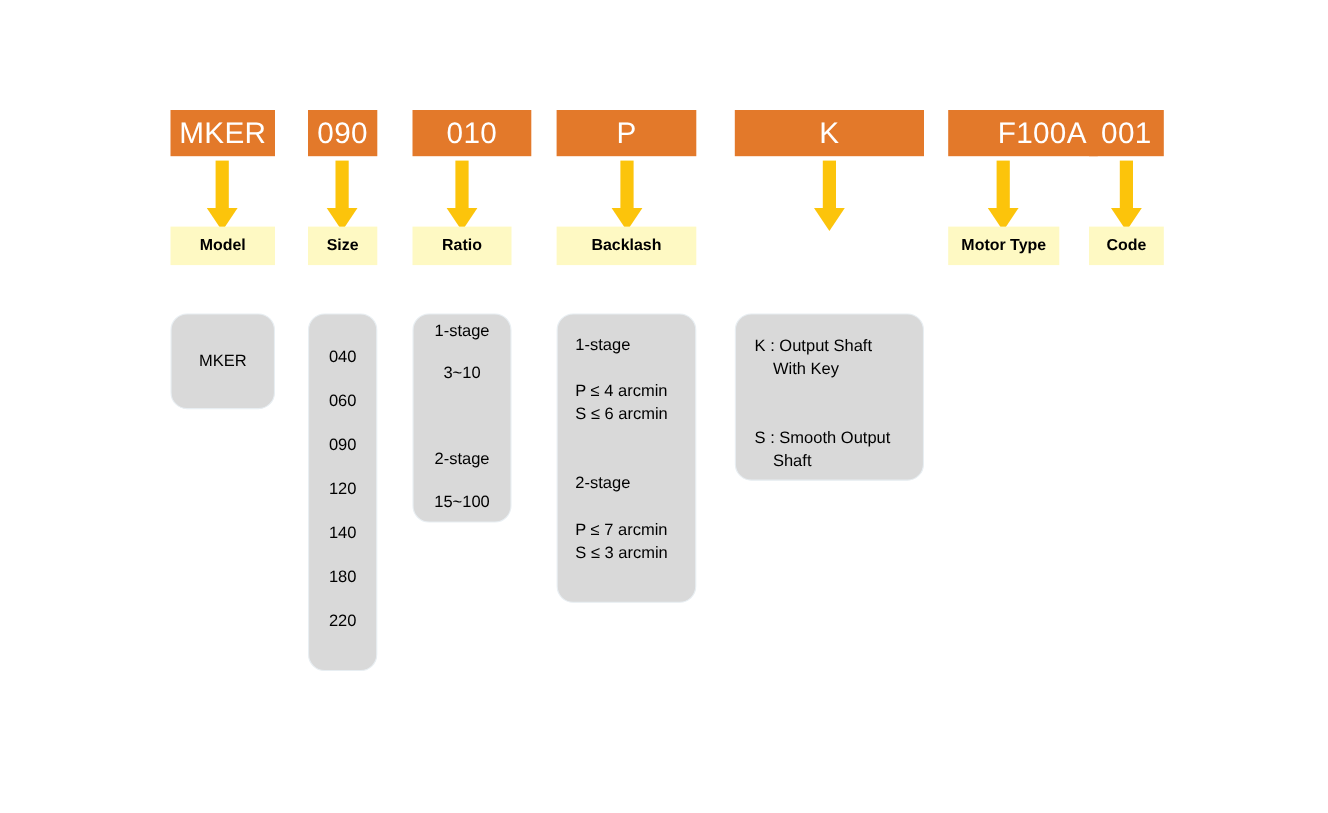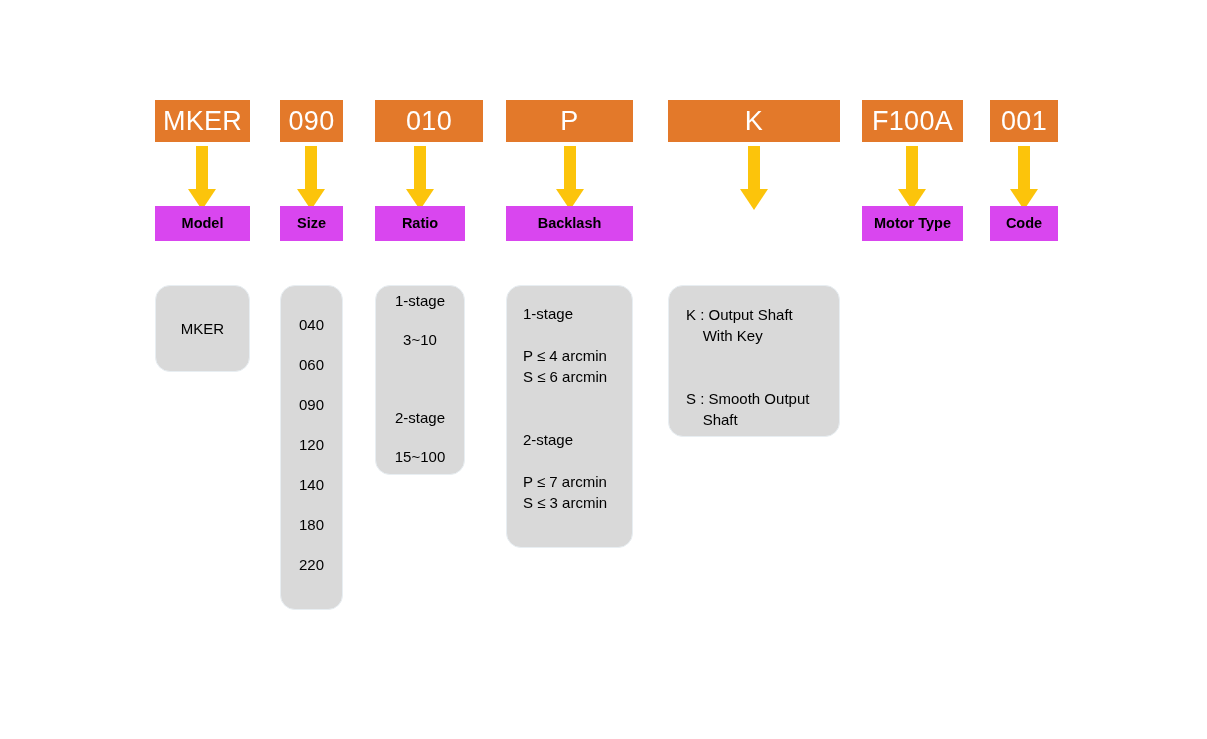--- a/index.html
+++ b/index.html
@@ -56,21 +56,21 @@
     width: 0;
     height: 0;
     border-left: 14px solid transparent;
     border-right: 14px solid transparent;
     border-top: 21px solid #FCC40B;
   }
 
   
   .label-box {
     position: absolute;
-    background: #d946ef;
+    background: #fef9c3;
     color: #000000;
     font-size: 14.5px;
     font-weight: bold;
     display: flex;
     align-items: center;
     justify-content: center;
     line-height: 1;
   }
 
   
@@ -162,21 +162,21 @@
       <div class="head"></div>
     </div>
     <div class="detail-box left" style="left: 668px; top: 285px; width: 172px; height: 152px; padding-top: 21px; padding-left: 17px;">
       <div class="detail-line" style="margin-bottom: 5px; min-height: 16px;">K : Output Shaft</div>
       <div class="detail-line" style="margin-bottom: 5px; min-height: 16px;">    With Key</div>
       <div class="detail-line" style="margin-bottom: 5px; min-height: 16px;"></div>
       <div class="detail-line" style="margin-bottom: 5px; min-height: 16px;"></div>
       <div class="detail-line" style="margin-bottom: 5px; min-height: 16px;">S : Smooth Output</div>
       <div class="detail-line" style="margin-bottom: 5px; min-height: 16px;">    Shaft</div>
     </div>
-    <div class="code-box" style="left: 862px; top: 100px; width: 101px; height: 42px;">F100A</div>
+    <div class="code-box" style="left: 862px; top: 100px; width: 101px; height: 42px; padding-left: 35px;">F100A</div>
     <div class="arrow" style="left: 898px; top: 146px;">
       <div class="shaft"></div>
       <div class="head"></div>
     </div>
     <div class="label-box" style="left: 862px; top: 206px; width: 101px; height: 35px;">Motor Type</div>
     <div class="code-box" style="left: 990px; top: 100px; width: 68px; height: 42px;">001</div>
     <div class="arrow" style="left: 1010px; top: 146px;">
       <div class="shaft"></div>
       <div class="head"></div>
     </div>

